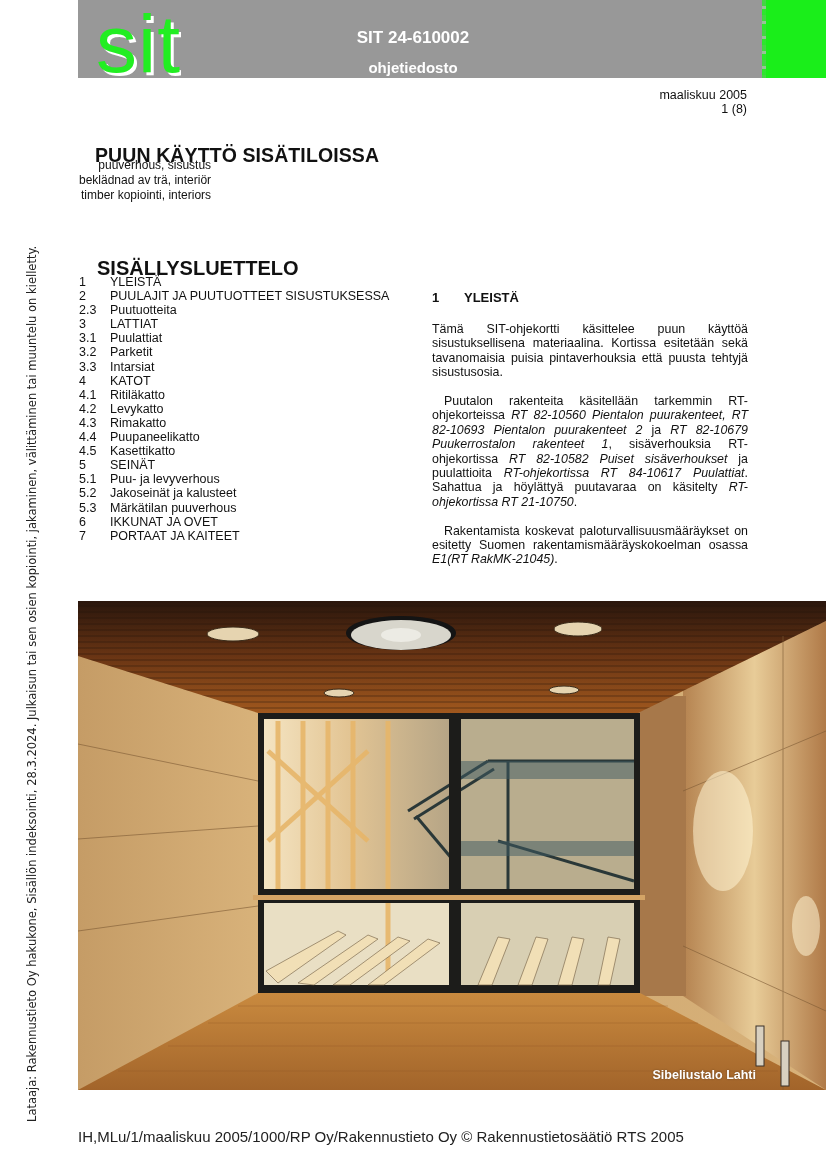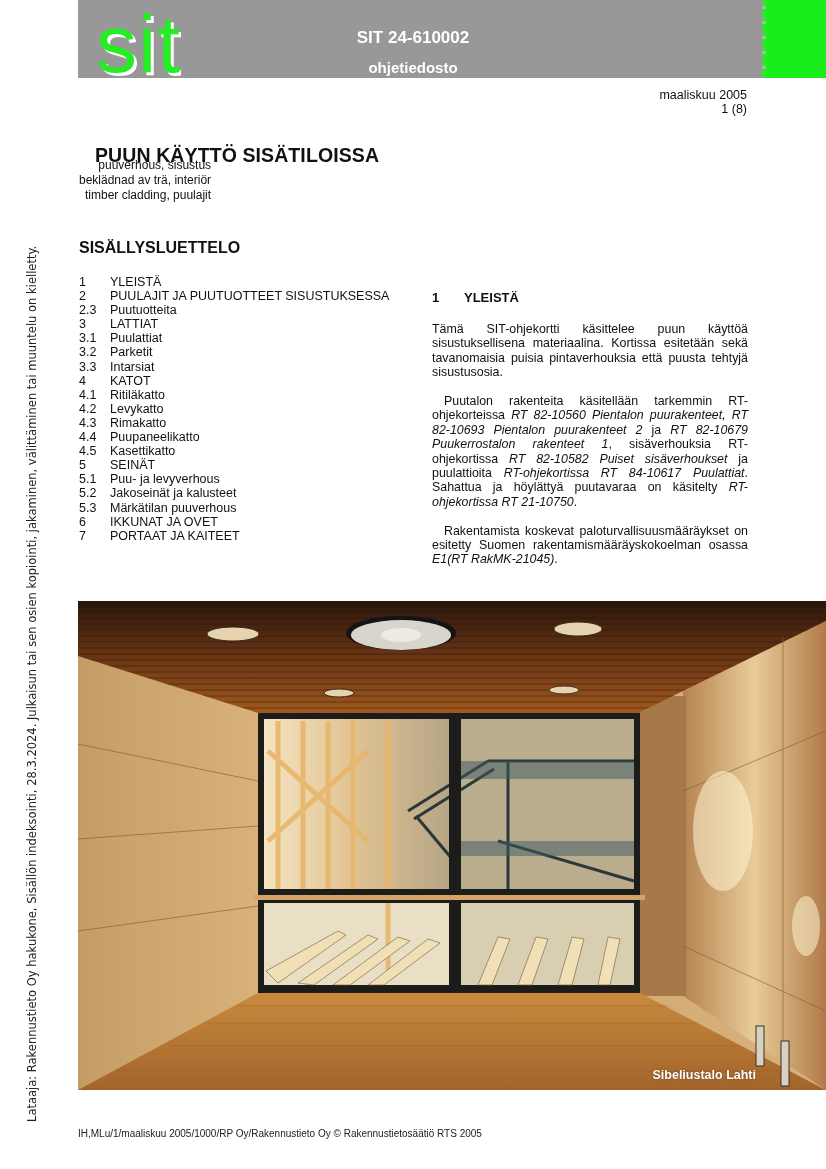--- a/index.html
+++ b/index.html
@@ -40,22 +40,22 @@
     font-size: 12.5px; line-height: 14px;
   }
   .title {
     position: absolute; left: 79px; top: 128px; margin: 16px;
     font-size: 19.5px; font-weight: 700; letter-spacing: 0.1px;
   }
   .subtitles {
     position: absolute; left: 79px; top: 158px; font-size: 12px; line-height: 15px; text-align: right;
   }
   .toc-heading {
-    position: absolute; left: 79px; top: 239px; margin: 0;
-    font-size: 16px; font-weight: 700;
+    position: absolute; left: 79px; top: 239px; margin: 18px;
+    font-size: 20px; font-weight: 700;
   }
   .toc {
     position: absolute; left: 79px; top: 275px; width: 330px;
     list-style: none; margin: 0; padding: 0; font-size: 12.5px; line-height: 14.1px;
   }
   .toc li { display: flex; }
   .toc .num { width: 31px; flex: 0 0 31px; }
   .toc .lbl { flex: 1; }
   .section-heading {
     position: absolute; left: 432px; top: 290px; margin: 0;
@@ -79,21 +79,21 @@
     position: absolute; left: 78px; top: 601px; width: 748px; height: 489px;
     overflow: hidden; background: #b28a55;
   }
   .photo svg { display: block; }
   .caption {
     position: absolute; right: 70px; bottom: 8px;
     color: #ffffff; font-weight: 700; font-size: 12.5px;
     text-shadow: 0 0 2px rgba(0,0,0,.4);
   }
   .footer {
-    position: absolute; left: 78px; top: 1128px; font-size: 10px; color: #222;
+    position: absolute; left: 78px; top: 1128px; font-size: 15px; color: #222;
   }
 </style>
 </head>
 <body>
 
 <div class="header-band"></div>
 <div class="green-edge"></div>
 <div class="green-stripe"></div>
 <div class="logo">sit</div>
 <div class="doc-id">SIT 24-610002</div>
@@ -102,21 +102,21 @@
 <div class="date">
   <div>maaliskuu 2005</div>
   <div>1 (8)</div>
 </div>
 
 <h1 class="title">PUUN KÄYTTÖ SISÄTILOISSA</h1>
 
 <div class="subtitles">
   <div>puuverhous, sisustus</div>
   <div>beklädnad av trä, interiör</div>
-  <div>timber cladding, puulajit</div>
+  <div>timber kopiointi, interiors</div>
 </div>
 
 <h2 class="toc-heading">SISÄLLYSLUETTELO</h2>
 
 <ul class="toc">
   <li>
       <span class="num">1</span>
       <span class="lbl">YLEISTÄ</span>
     </li>
   <li>

